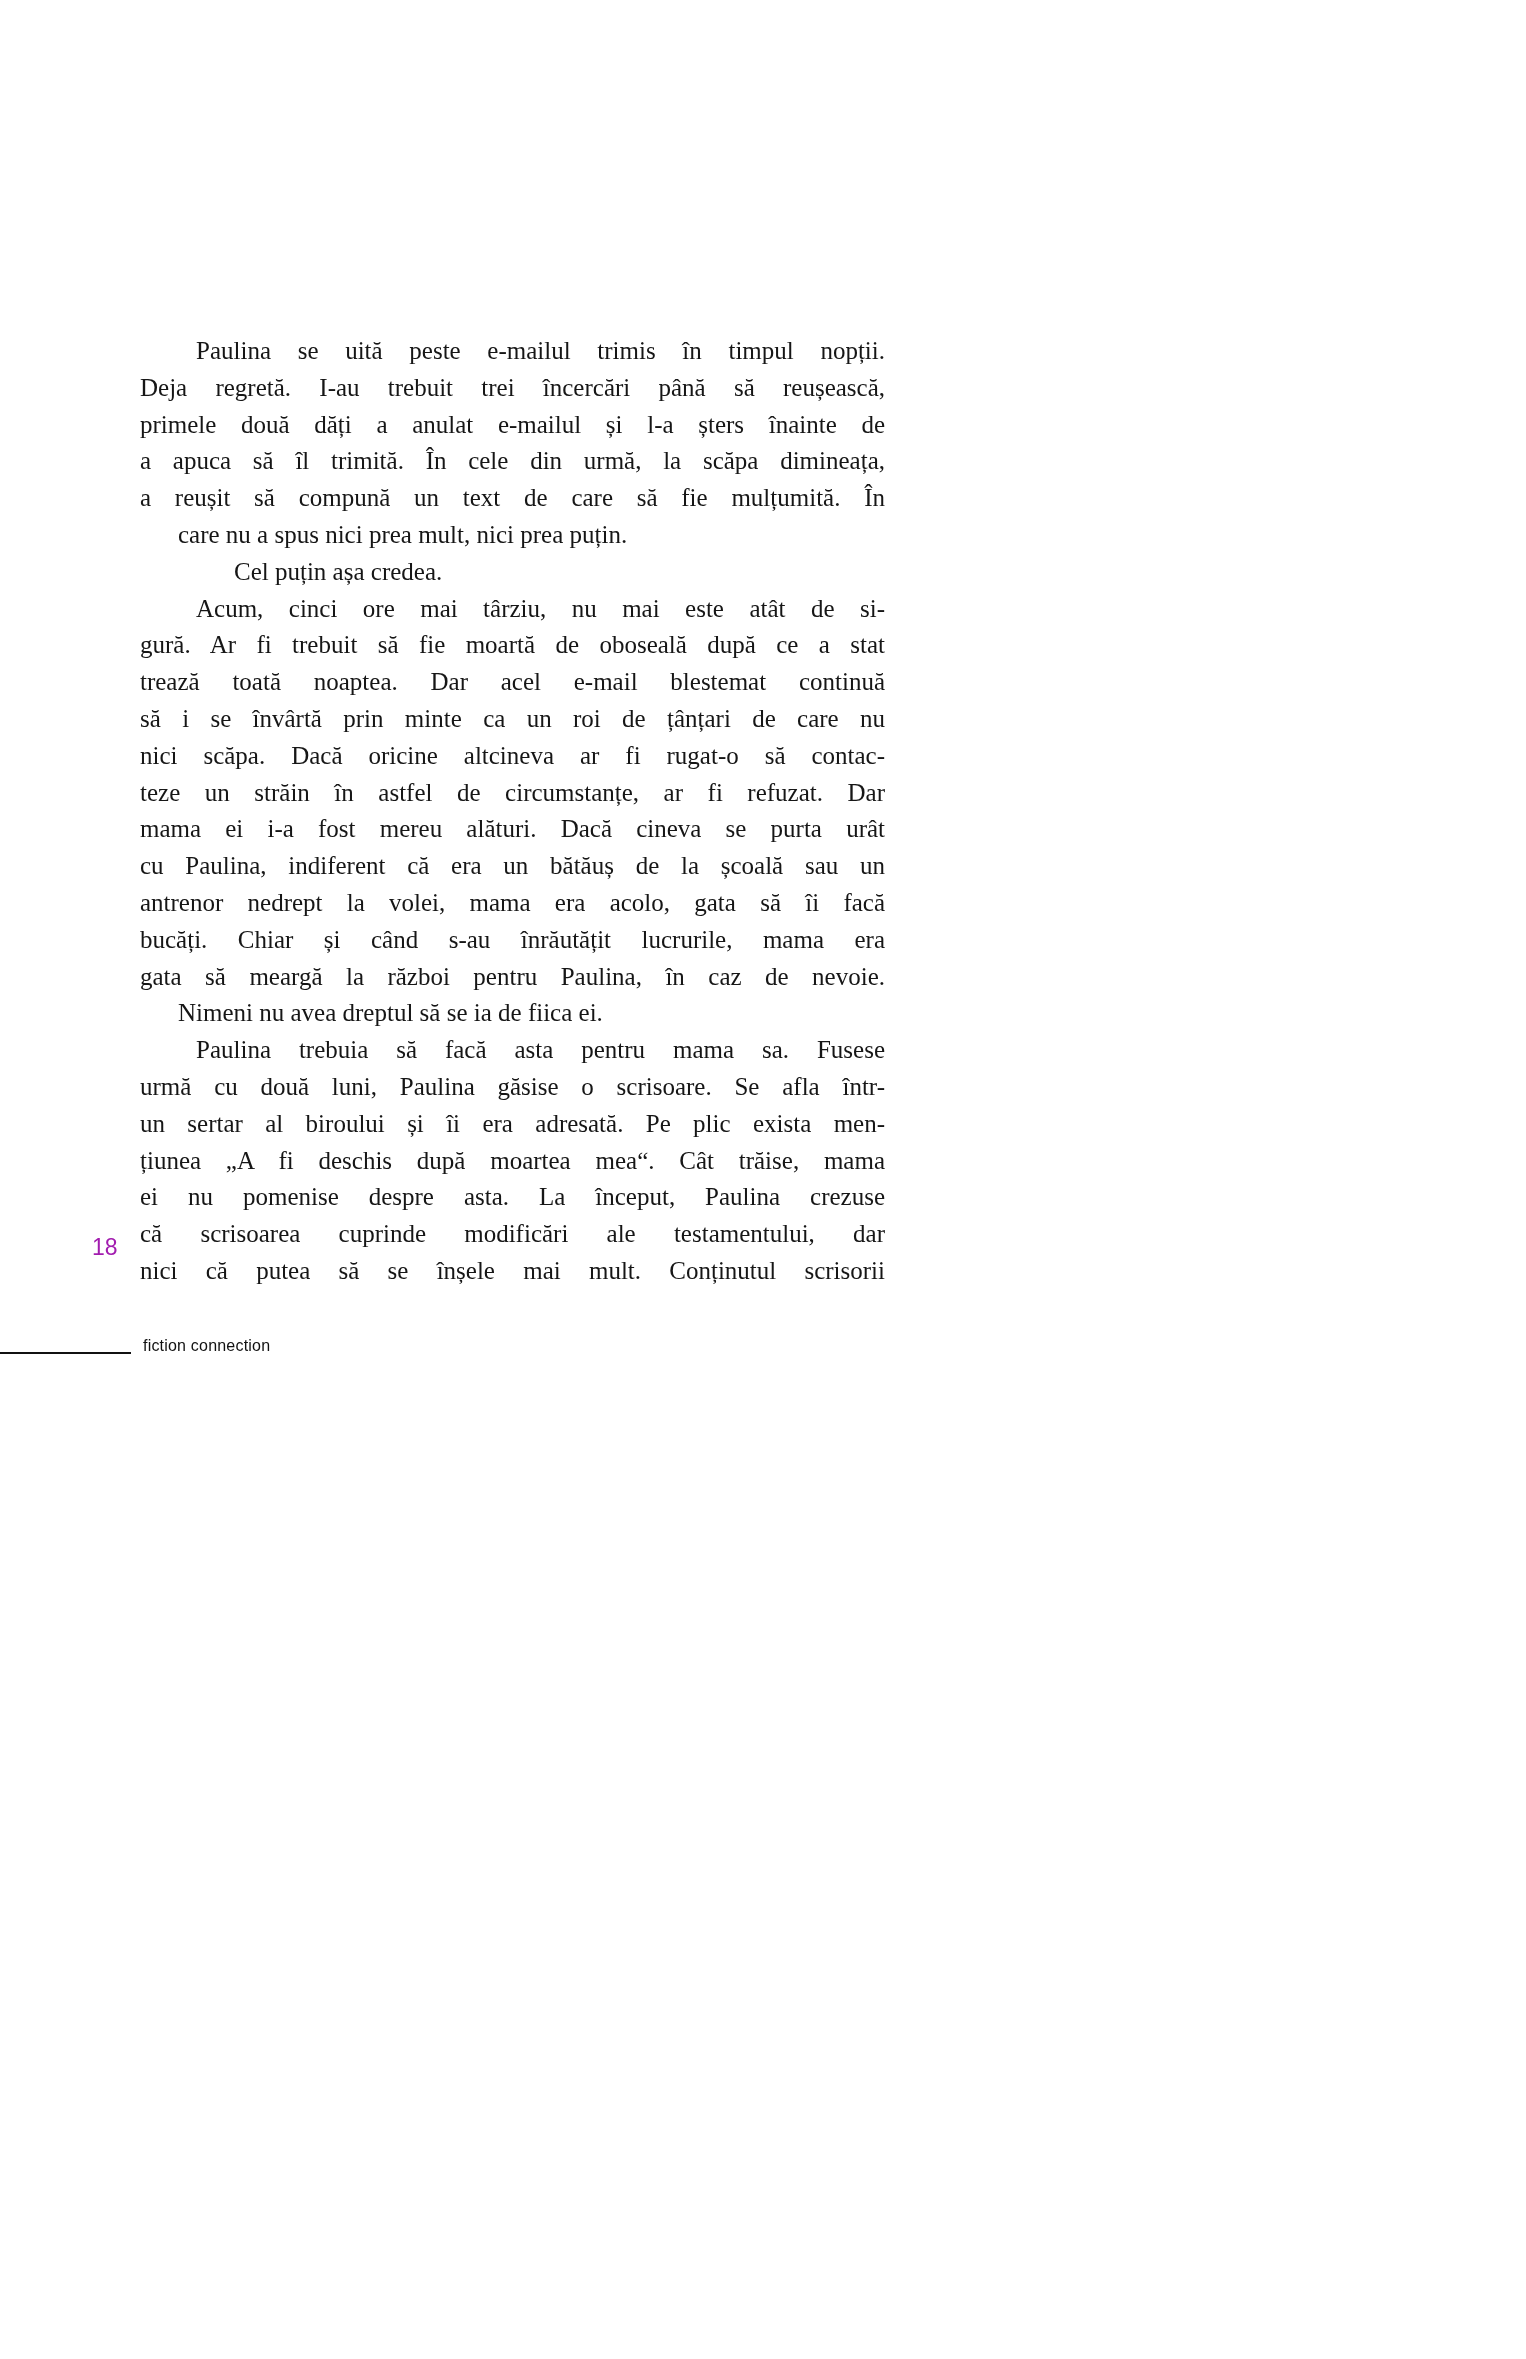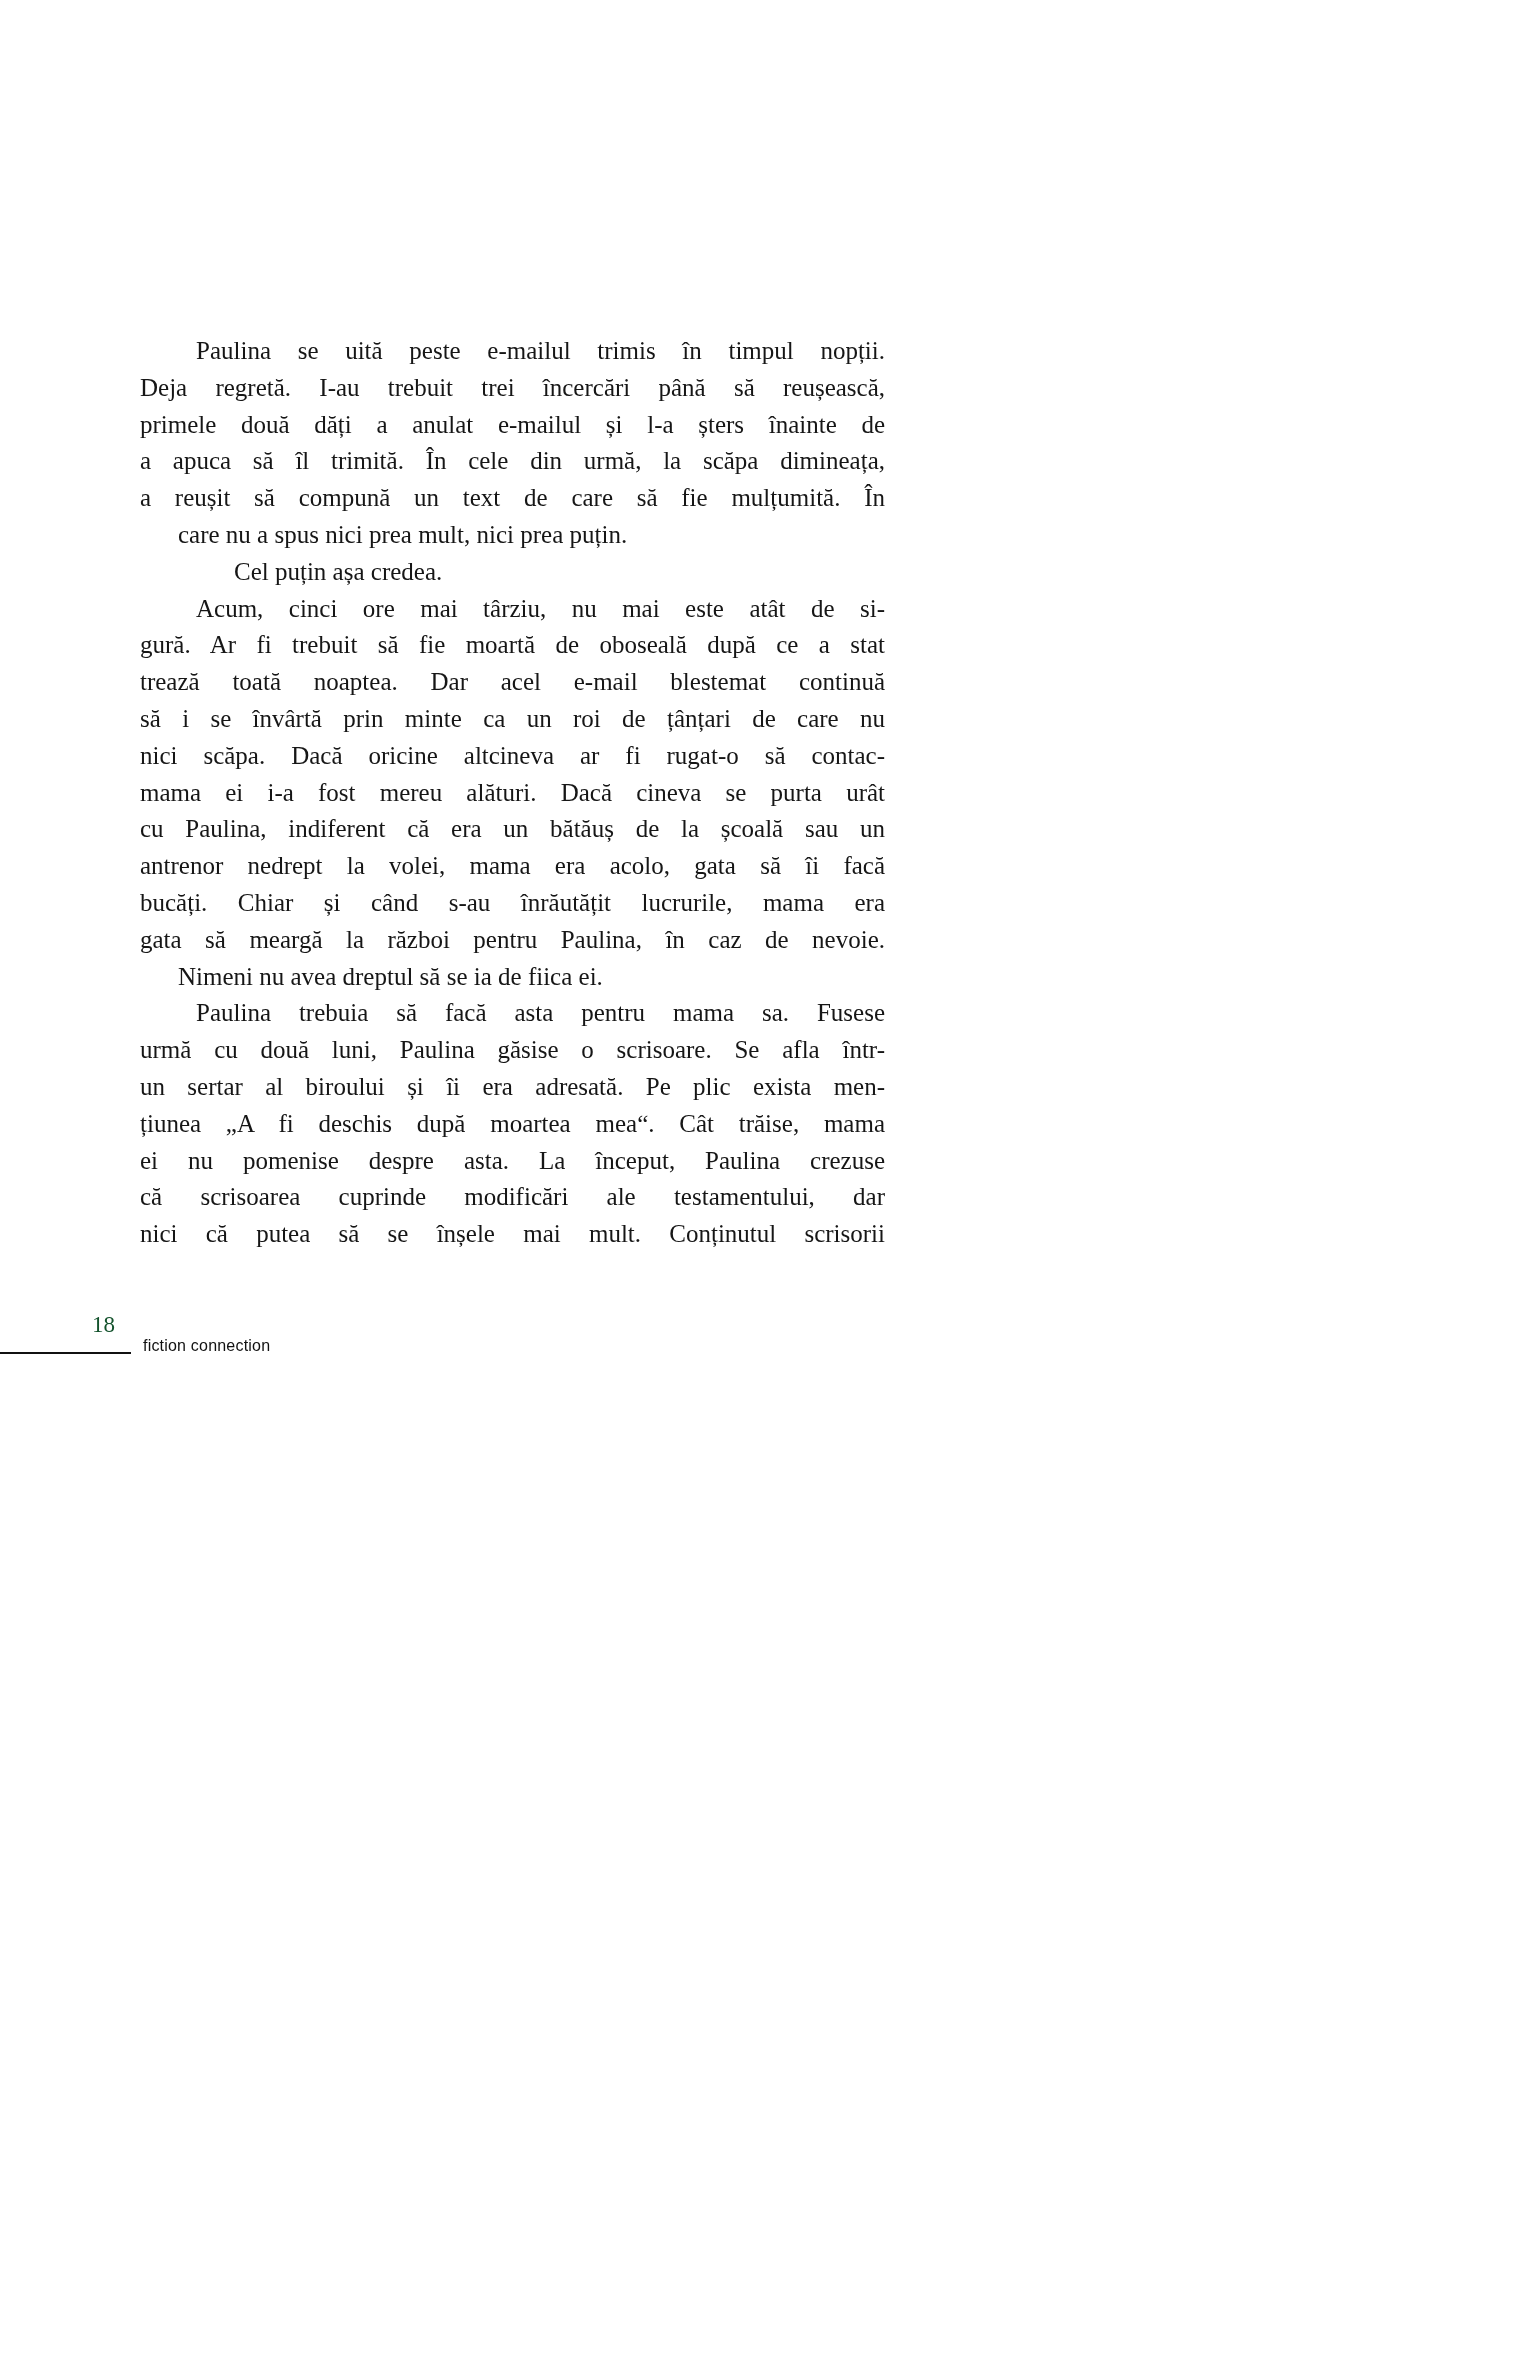--- a/index.html
+++ b/index.html
@@ -33,24 +33,24 @@
   .line.no-justify {
     text-align-last: left;
     margin-left: 38px;
   }
   .line.indent {
     padding-left: 56px;
   }
   .page-number {
     position: absolute;
     left: 92px;
-    top: 1312px;
+    top: 1234px;
     font-size: 23px;
-    font-family: Liberation Serif, serif;
-    color: #14532d;
+    font-family: Liberation Sans, sans-serif;
+    color: #a21caf;
   }
   .footer-rule {
     position: absolute;
     left: 0;
     top: 1352px;
     width: 131px;
     height: 2px;
     background: #111111;
   }
   .footer-label {
@@ -74,20 +74,21 @@
       <div class="line">primele două dăți a anulat e-mailul și l-a șters înainte de</div>
       <div class="line">a apuca să îl trimită. În cele din urmă, la scăpa dimineața,</div>
       <div class="line">a reușit să compună un text de care să fie mulțumită. În</div>
       <div class="line no-justify">care nu a spus nici prea mult, nici prea puțin.</div>
       <div class="line indent no-justify">Cel puțin așa credea.</div>
       <div class="line indent">Acum, cinci ore mai târziu, nu mai este atât de si-</div>
       <div class="line">gură. Ar fi trebuit să fie moartă de oboseală după ce a stat</div>
       <div class="line">trează toată noaptea. Dar acel e-mail blestemat continuă</div>
       <div class="line">să i se învârtă prin minte ca un roi de țânțari de care nu</div>
       <div class="line">nici scăpa. Dacă oricine altcineva ar fi rugat-o să contac-</div>
+      <div class="line">teze un străin în astfel de circumstanțe, ar fi refuzat. Dar</div>
       <div class="line">mama ei i-a fost mereu alături. Dacă cineva se purta urât</div>
       <div class="line">cu Paulina, indiferent că era un bătăuș de la școală sau un</div>
       <div class="line">antrenor nedrept la volei, mama era acolo, gata să îi facă</div>
       <div class="line">bucăți. Chiar și când s-au înrăutățit lucrurile, mama era</div>
       <div class="line">gata să meargă la război pentru Paulina, în caz de nevoie.</div>
       <div class="line no-justify">Nimeni nu avea dreptul să se ia de fiica ei.</div>
       <div class="line indent">Paulina trebuia să facă asta pentru mama sa. Fusese</div>
       <div class="line">urmă cu două luni, Paulina găsise o scrisoare. Se afla într-</div>
       <div class="line">un sertar al biroului și îi era adresată. Pe plic exista men-</div>
       <div class="line">țiunea „A fi deschis după moartea mea“. Cât trăise, mama</div>

